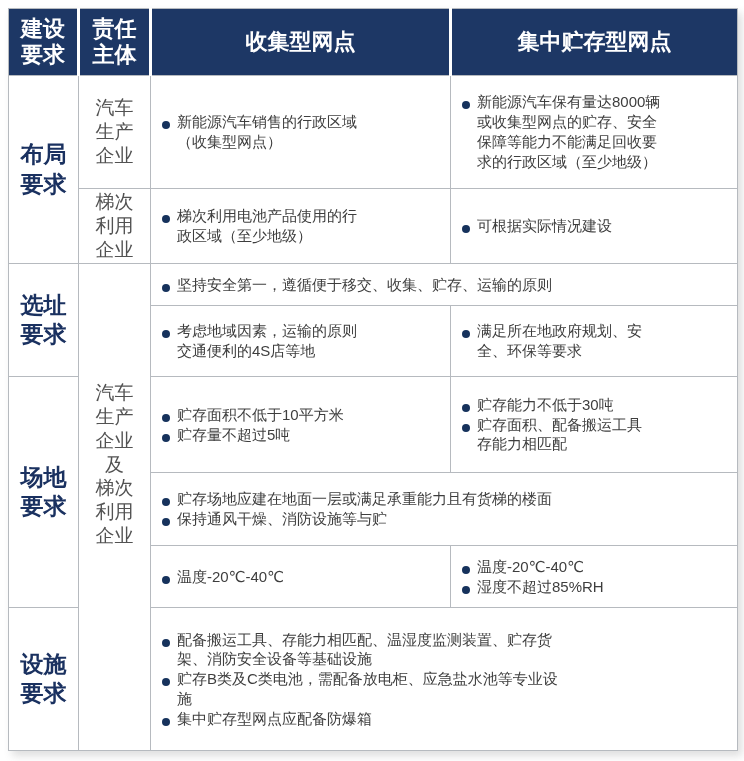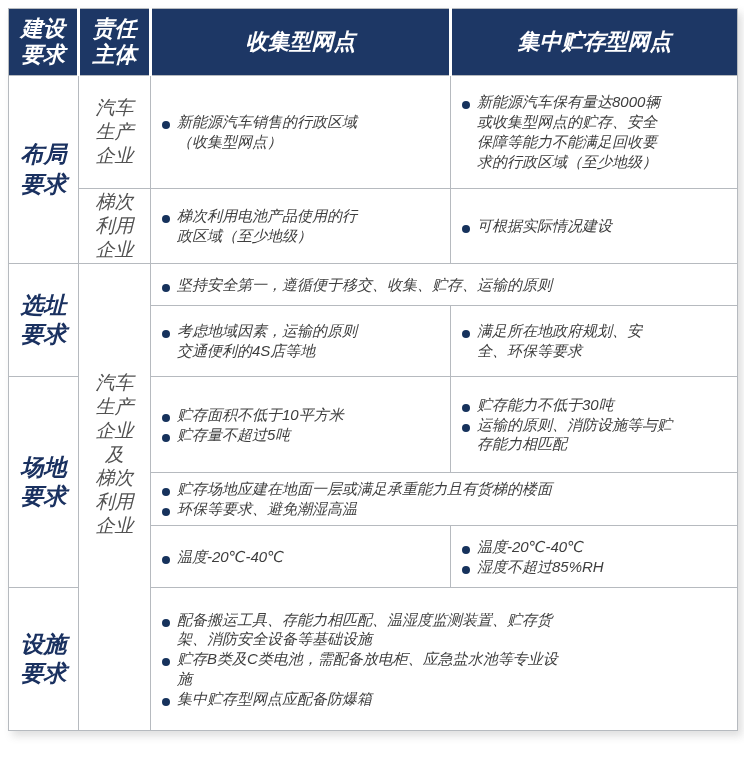--- a/index.html
+++ b/index.html
@@ -22,21 +22,20 @@
   .table-wrap {
     position: absolute;
     left: 8px; top: 8px;
     box-shadow: 4px 5px 8px rgba(80,80,80,0.18);
   }
   table {
     border-collapse: collapse;
     table-layout: fixed;
     width: 729px;
     border: 1px solid var(--border-color);
-    font-style: italic;
   }
   th {
     background: var(--header-bg);
     color: var(--header-text);
     font-size: 22px;
     font-weight: bold;
     text-align: center;
     vertical-align: middle;
     line-height: 1.18;
     white-space: pre-line;
@@ -198,35 +197,35 @@
               <span class="bullet-text">贮存量不超过5吨</span>
             </div>
           </td>
       <td class="content">
             <div class="bullet-item">
               <span class="dot"></span>
               <span class="bullet-text">贮存能力不低于30吨</span>
             </div>
             <div class="bullet-item">
               <span class="dot"></span>
-              <span class="bullet-text">运输的原则、消防设施等与贮
+              <span class="bullet-text">贮存面积、配备搬运工具
 存能力相匹配</span>
             </div>
           </td>
     </tr>
 
-    <tr style="height:53px">
+    <tr style="height:73px">
       <td colspan="2" class="content">
             <div class="bullet-item">
               <span class="dot"></span>
               <span class="bullet-text">贮存场地应建在地面一层或满足承重能力且有货梯的楼面</span>
             </div>
             <div class="bullet-item">
               <span class="dot"></span>
-              <span class="bullet-text">环保等要求、避免潮湿高温</span>
+              <span class="bullet-text">保持通风干燥、消防设施等与贮</span>
             </div>
           </td>
     </tr>
 
     <tr style="height:62px">
       <td class="content">
             <div class="bullet-item">
               <span class="dot"></span>
               <span class="bullet-text">温度-20℃-40℃</span>
             </div>

